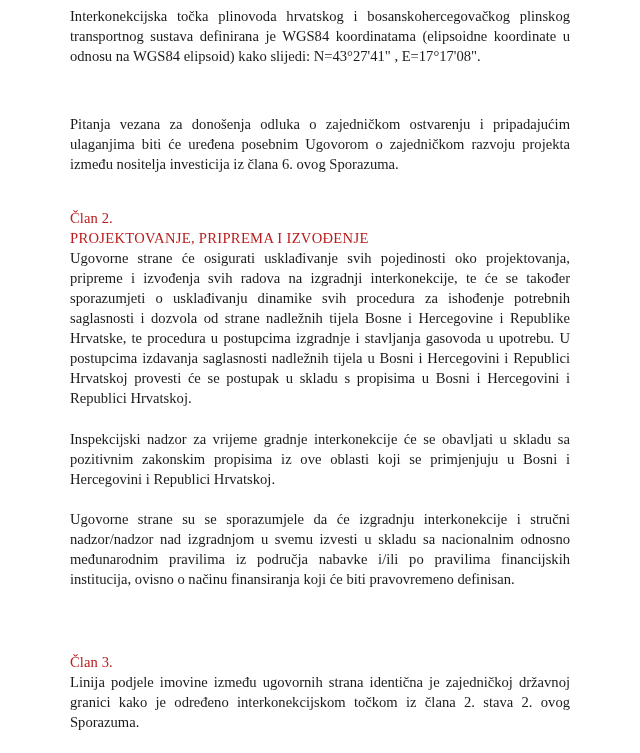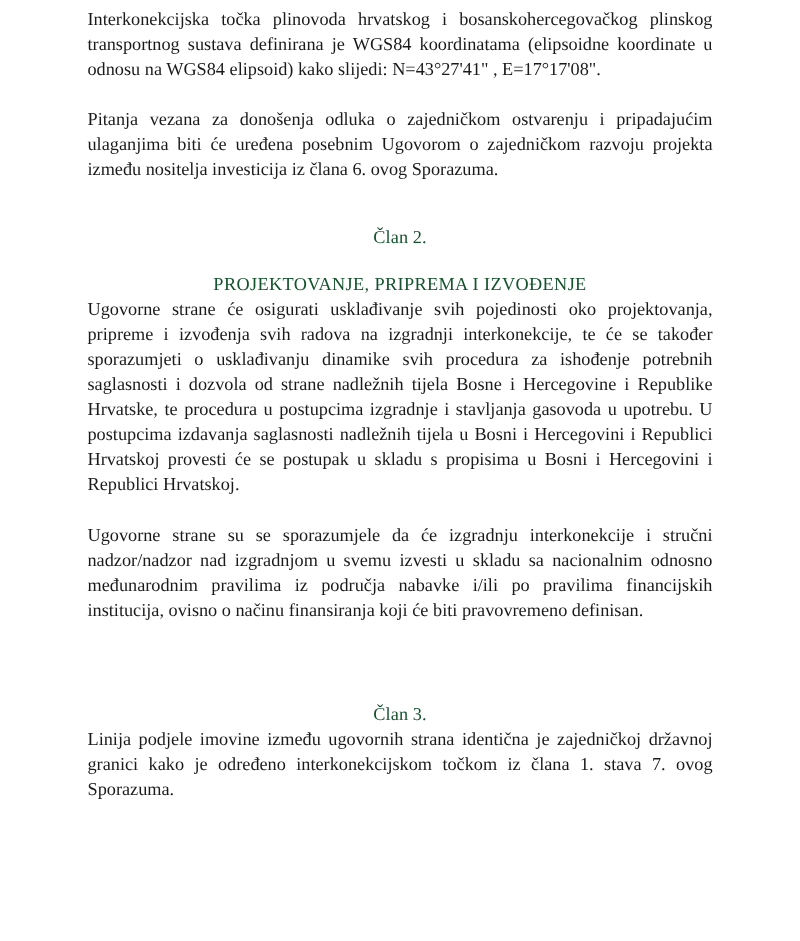--- a/index.html
+++ b/index.html
@@ -28,57 +28,57 @@
   p.para {
     margin: 0;
     font-size: 14.6px;
     line-height: 20.1px;
     text-align: justify;
     text-justify: inter-word;
     hyphens: none;
     color: #1a1a1a;
   }
   p.para.gap-sm { margin-top: 20px; }
-  p.para.gap-lg { margin-top: 20px; font-family: Liberation Serif, serif; }
+  p.para.gap-lg { margin-top: 48px; font-family: Liberation Serif, serif; }
 
   .heading {
     margin: 0;
     font-size: 14.6px;
     line-height: 20.1px;
-    text-align: center;
     font-weight: normal;
-    color: #14532d;
+    color: #b91c1c;
     letter-spacing: 0.1px;
   }
   .heading.article { }
   .heading.title { letter-spacing: 0.3px; }
 
   .h-gap-article-1 { margin-top: 33px; }
-  .h-gap-title { margin-top: 18px; }
+  .h-gap-title { }
   .h-gap-after-title { margin-top: 22px; }
   .h-gap-article-3 { margin-top: 63px; }
 </style>
 </head>
 <body>
 
 <div class="page">
   <div class="doc-body">
 
     <p class="para">Interkonekcijska točka plinovoda hrvatskog i bosanskohercegovačkog plinskog transportnog sustava definirana je WGS84 koordinatama (elipsoidne koordinate u odnosu na WGS84 elipsoid) kako slijedi: N=43°27'41" , E=17°17'08".</p>
 
     <p class="para gap-lg">Pitanja vezana za donošenja odluka o zajedničkom ostvarenju i pripadajućim ulaganjima biti će uređena posebnim Ugovorom o zajedničkom razvoju projekta između nositelja investicija iz člana 6. ovog Sporazuma.</p>
 
     <div class="heading article h-gap-article-1">Član 2.</div>
 
     <div class="heading title h-gap-title">PROJEKTOVANJE, PRIPREMA I IZVOĐENJE</div>
 
     <p class="para h-gap-after-title">Ugovorne strane će osigurati usklađivanje svih pojedinosti oko projektovanja, pripreme i izvođenja svih radova na izgradnji interkonekcije, te će se također sporazumjeti o usklađivanju dinamike svih procedura za ishođenje potrebnih saglasnosti i dozvola od strane nadležnih tijela Bosne i Hercegovine i Republike Hrvatske, te procedura u postupcima izgradnje i stavljanja gasovoda u upotrebu. U postupcima izdavanja saglasnosti nadležnih tijela u Bosni i Hercegovini i Republici Hrvatskoj provesti će se postupak u skladu s propisima u Bosni i Hercegovini i Republici Hrvatskoj.</p>
 
+    <p class="para gap-sm">Inspekcijski nadzor za vrijeme gradnje interkonekcije će se obavljati u skladu sa pozitivnim zakonskim propisima iz ove oblasti koji se primjenjuju u Bosni i Hercegovini i Republici Hrvatskoj.</p>
 
     <p class="para gap-sm">Ugovorne strane su se sporazumjele da će izgradnju interkonekcije i stručni nadzor/nadzor nad izgradnjom u svemu izvesti u skladu sa nacionalnim odnosno međunarodnim pravilima iz područja nabavke i/ili po pravilima financijskih institucija, ovisno o načinu finansiranja koji će biti pravovremeno definisan.</p>
 
     <div class="heading article h-gap-article-3">Član 3.</div>
 
 
-    <p class="para h-gap-after-title">Linija podjele imovine između ugovornih strana identična je zajedničkoj državnoj granici kako je određeno interkonekcijskom točkom iz člana 1. stava 7. ovog Sporazuma.</p>
+    <p class="para h-gap-after-title">Linija podjele imovine između ugovornih strana identična je zajedničkoj državnoj granici kako je određeno interkonekcijskom točkom iz člana 2. stava 2. ovog Sporazuma.</p>
 
   </div>
 </div>
 
 </body></html>

